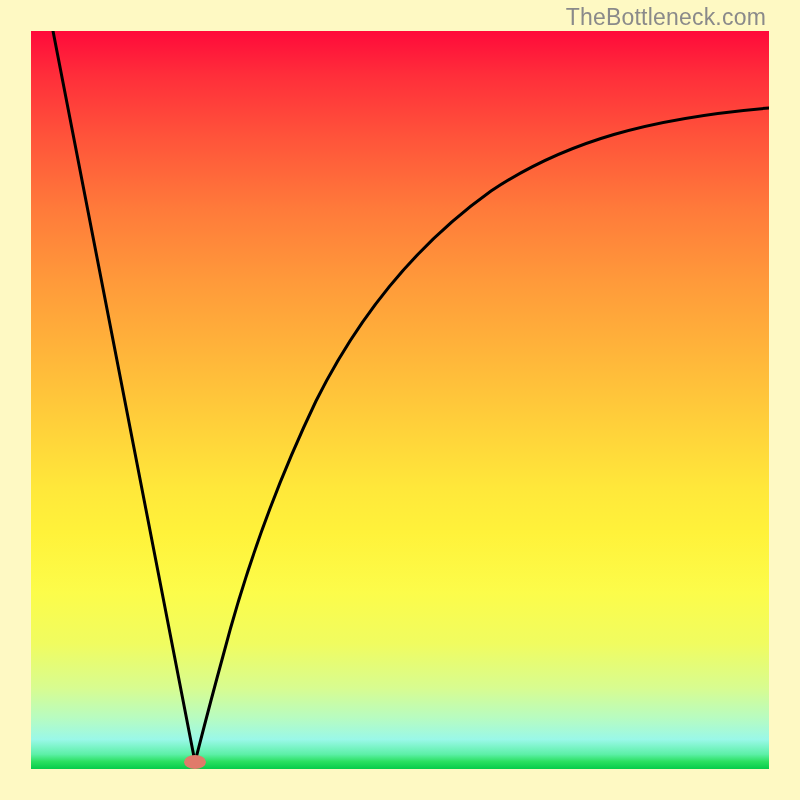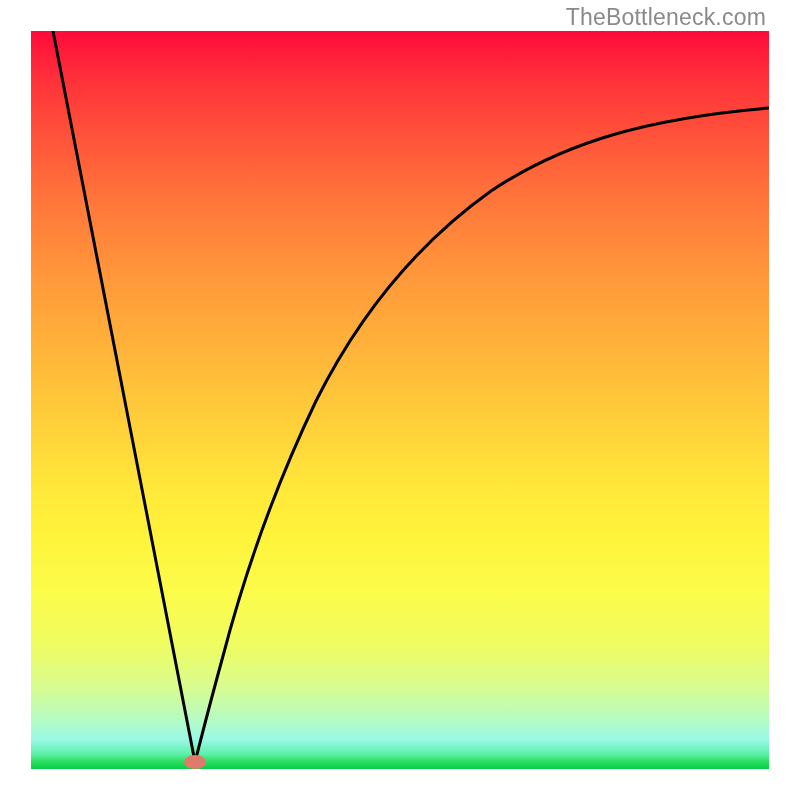--- a/index.html
+++ b/index.html
@@ -8,21 +8,21 @@
     width: 800px;
     height: 800px;
     background: #000;
     overflow: hidden;
     font-family: Arial, Helvetica, sans-serif;
   }
   .frame {
     position: relative;
     width: 800px;
     height: 800px;
-    background: #ffffff;
+    background: #fef9c3;
   }
   .plot-outer {
     position: absolute;
     left: 31px;
     top: 31px;
     width: 738px;
     height: 738px;
     background: #fff;
   }
   .plot-area {

